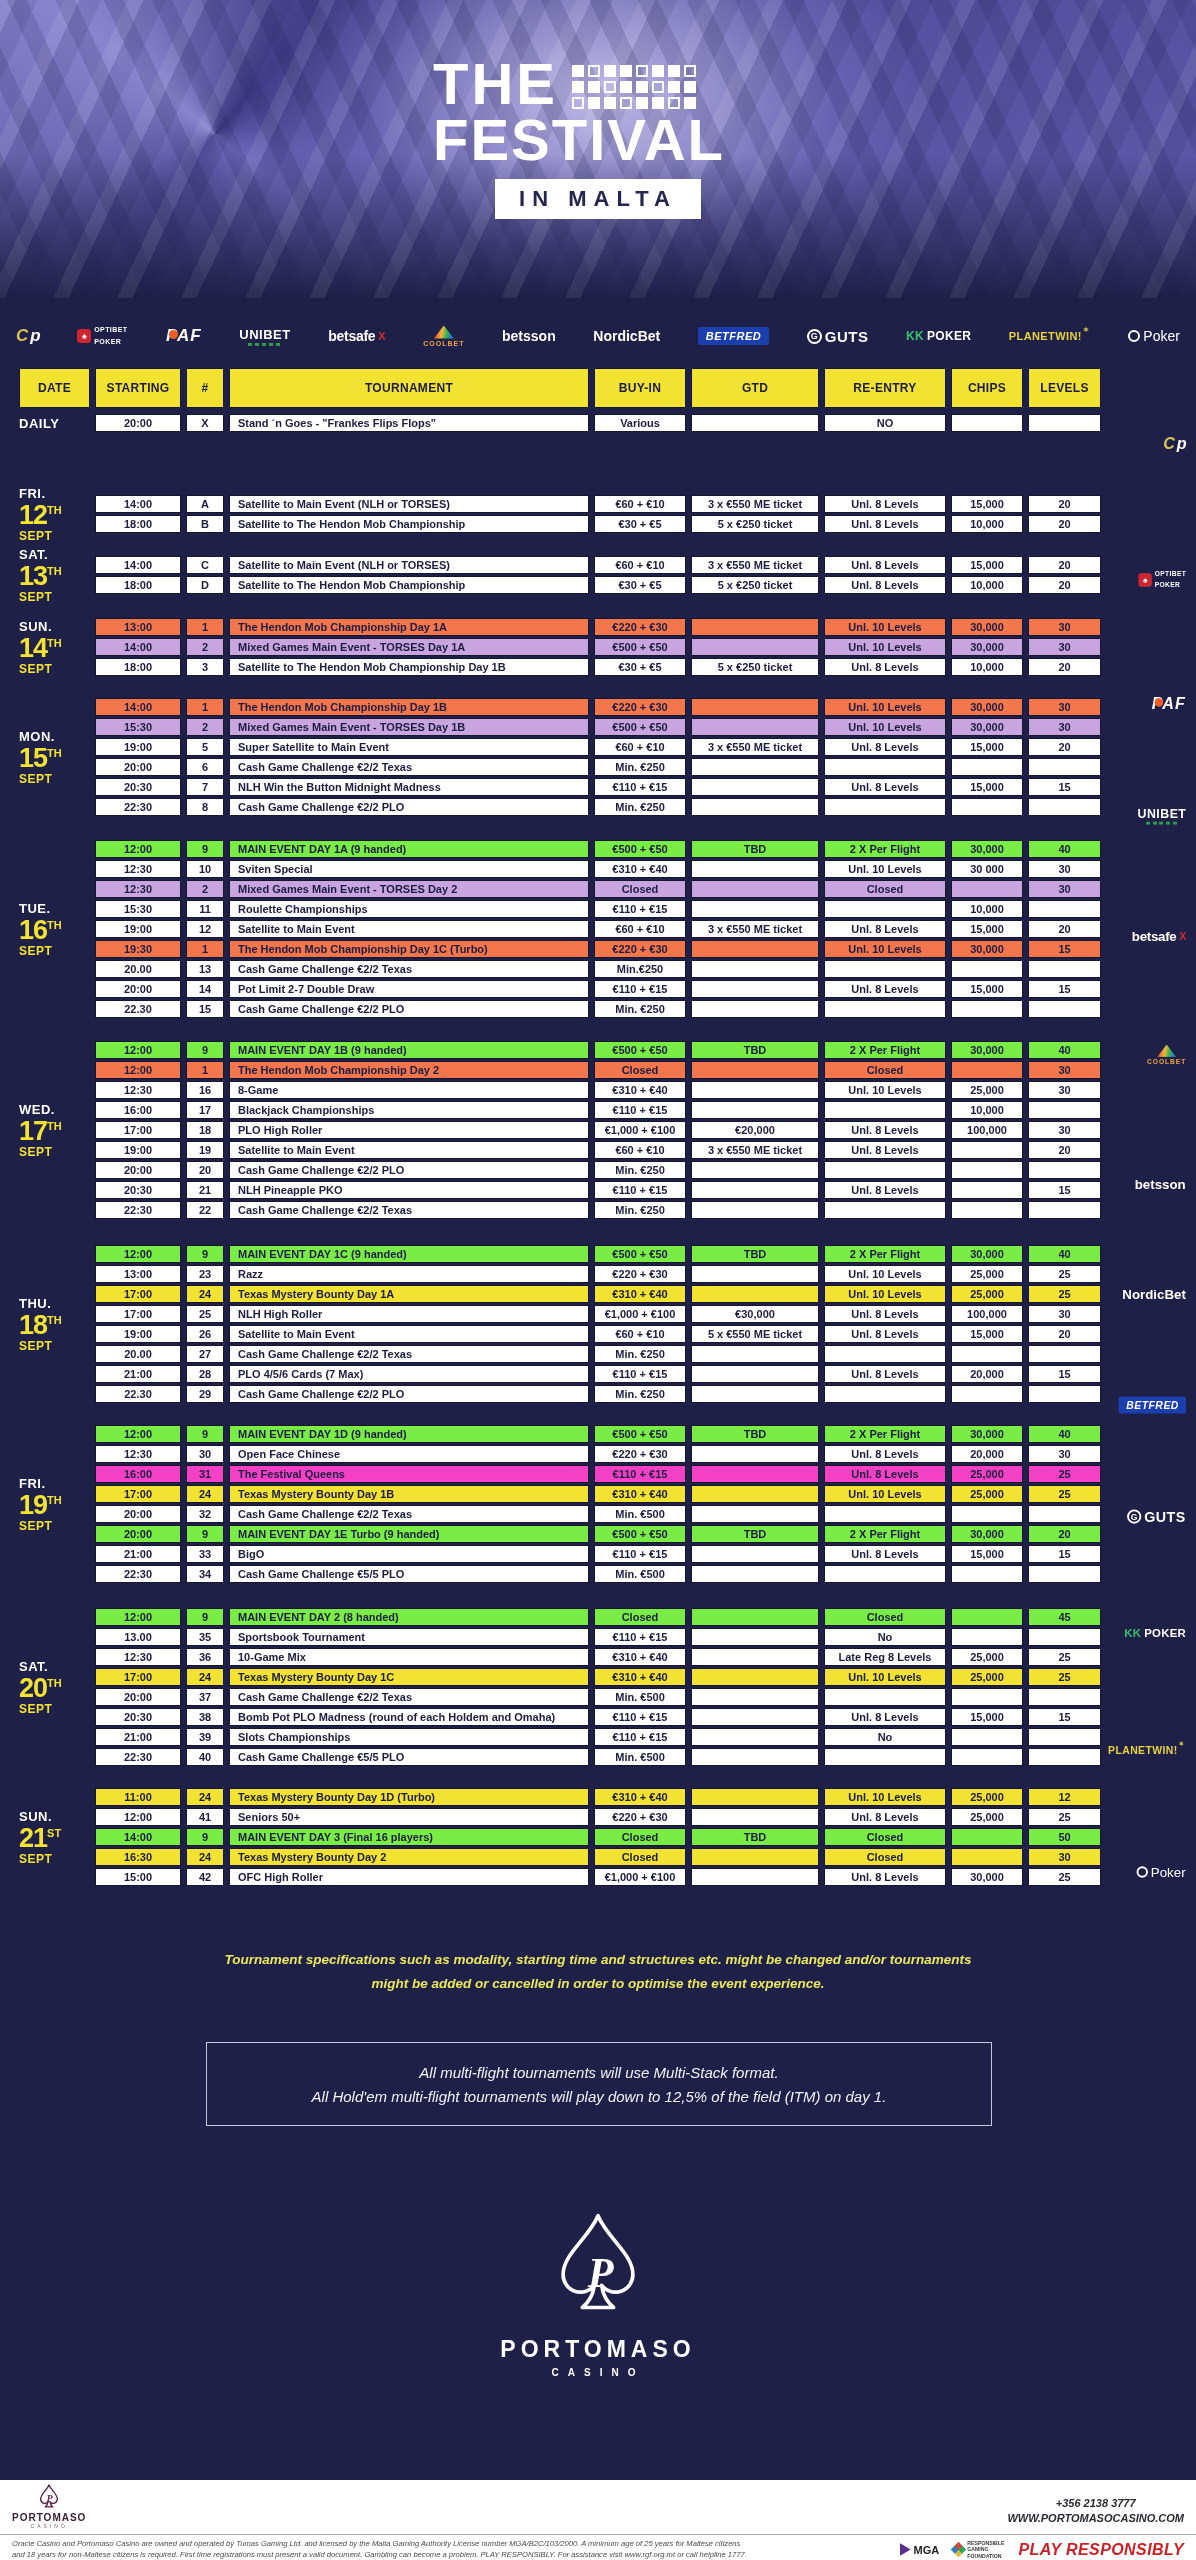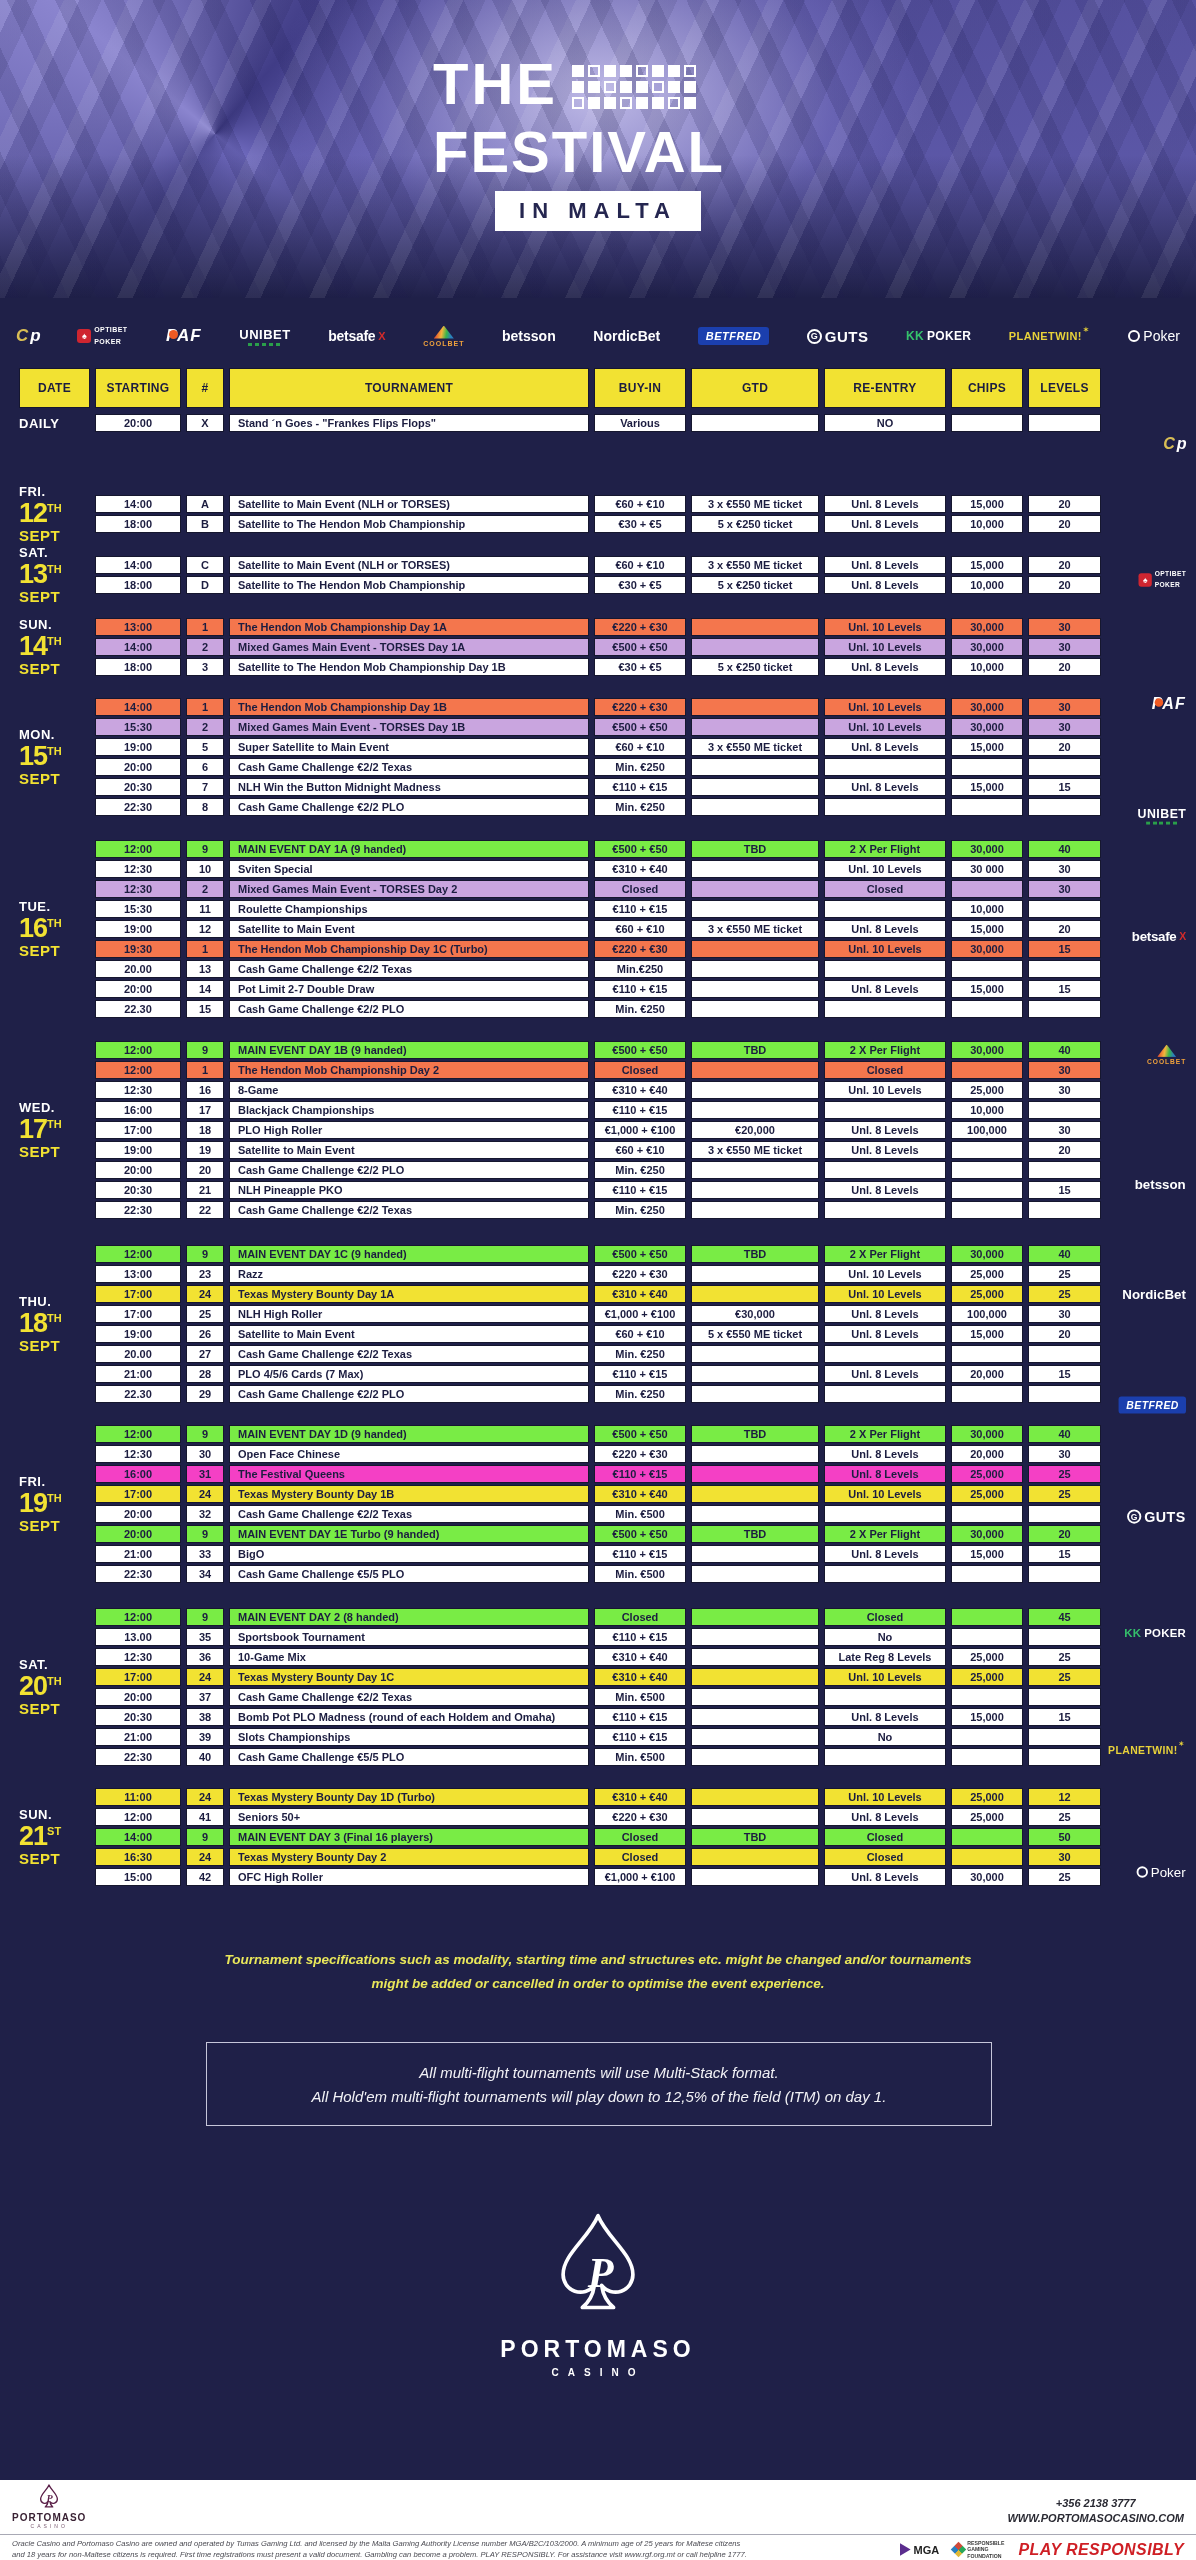--- a/index.html
+++ b/index.html
@@ -16,21 +16,21 @@
   .hero-bg::before{content:"";position:absolute;inset:0;
     background:repeating-linear-gradient(115deg, rgba(255,255,255,.08) 0 14px, rgba(20,20,60,.10) 14px 34px, transparent 34px 58px);}
   .hero-bg::after{content:"";position:absolute;inset:0;
     background:repeating-linear-gradient(65deg, rgba(30,28,80,.16) 0 18px, transparent 18px 44px);}
   .hero-logo{position:absolute;top:58px;left:50%;transform:translateX(-50%);width:330px;color:#fff;}
   .lrow1{display:flex;align-items:flex-end;gap:14px;}
   .t1{font-size:58px;font-weight:bold;letter-spacing:3px;line-height:.88;}
   .dots{display:grid;grid-template-columns:repeat(8,12px);grid-auto-rows:12px;gap:4px;padding-top:6px;}
   .dot{background:#fff;}
   .dot.hollow{background:transparent;border:2px solid #fff;box-sizing:border-box;}
-  .t2{font-size:58px;font-weight:bold;letter-spacing:2px;line-height:1.0;margin-top:14px;}
+  .t2{font-size:58px;font-weight:bold;letter-spacing:2px;line-height:1.0;margin-top:2px;}
   .badge{margin:10px auto 0;width:206px;background:#fff;text-align:center;padding:7px 0;}
   .badge span{color:#252650;font-size:22px;font-weight:bold;letter-spacing:7px;text-align:center;}
   .hero-url{position:absolute;top:228px;left:0;width:100%;text-align:center;color:#fff;
             font-size:17px;font-weight:bold;letter-spacing:2.5px;}
   
   .sponsor-bar{position:absolute;top:312px;left:0;width:1196px;height:48px;
                display:flex;align-items:center;justify-content:space-between;padding:0 16px;box-sizing:border-box;}
   .logo{display:flex;align-items:center;gap:3px;color:#fff;font-weight:bold;white-space:nowrap;}
   .logo .part{font-size:13px;font-weight:bold;}
   .brand-coinpoker .part{font-size:17px;font-style:italic;letter-spacing:-1px;}
@@ -83,21 +83,21 @@
   .rows{display:grid;grid-template-columns:86px 38px 360px 92px 128px 122px 72px 73px;column-gap:5px;row-gap:2px;}
   .cell{height:18px;border:1px solid #16172f;box-sizing:border-box;display:flex;align-items:center;
         justify-content:center;font-size:11px;font-weight:bold;color:#1c1d40;overflow:hidden;}
   .c-name{justify-content:flex-start;padding-left:8px;}
   .bg-white{background:#ffffff;} .bg-orange{background:#f4764d;} .bg-purple{background:#c9a5df;}
   .bg-green{background:#79ec45;} .bg-yellow{background:#f2e232;} .bg-pink{background:#f440c5;}
   .date-label{position:absolute;left:0;top:50%;transform:translateY(-50%);width:71px;text-align:left;line-height:1;}
   .d1{display:block;color:#fff;font-size:13px;font-weight:bold;letter-spacing:.5px;}
   .d2{display:block;color:#f2e232;font-size:27px;font-weight:bold;letter-spacing:-1px;margin-top:2px;}
   .d2 sup{font-size:11px;letter-spacing:0;}
-  .d3{display:block;color:#f2e232;font-size:15px;font-weight:bold;letter-spacing:.5px;margin-top:1px;}
+  .d3{display:block;color:#f2e232;font-size:12px;font-weight:bold;letter-spacing:.5px;margin-top:1px;}
   
   .rail{position:absolute;top:0;right:0;width:100px;height:1950px;}
   .rail .logo{position:absolute;right:10px;transform:scale(.95);transform-origin:right center;}
   .rail .logo:nth-child(1){top:434px;}  .rail .logo:nth-child(2){top:570px;}
   .rail .logo:nth-child(3){top:694px;}  .rail .logo:nth-child(4){top:806px;}
   .rail .logo:nth-child(5){top:928px;}  .rail .logo:nth-child(6){top:1044px;}
   .rail .logo:nth-child(7){top:1176px;} .rail .logo:nth-child(8){top:1286px;}
   .rail .logo:nth-child(9){top:1396px;} .rail .logo:nth-child(10){top:1508px;}
   .rail .logo:nth-child(11){top:1626px;}.rail .logo:nth-child(12){top:1744px;}
   .rail .logo:nth-child(13){top:1864px;}

